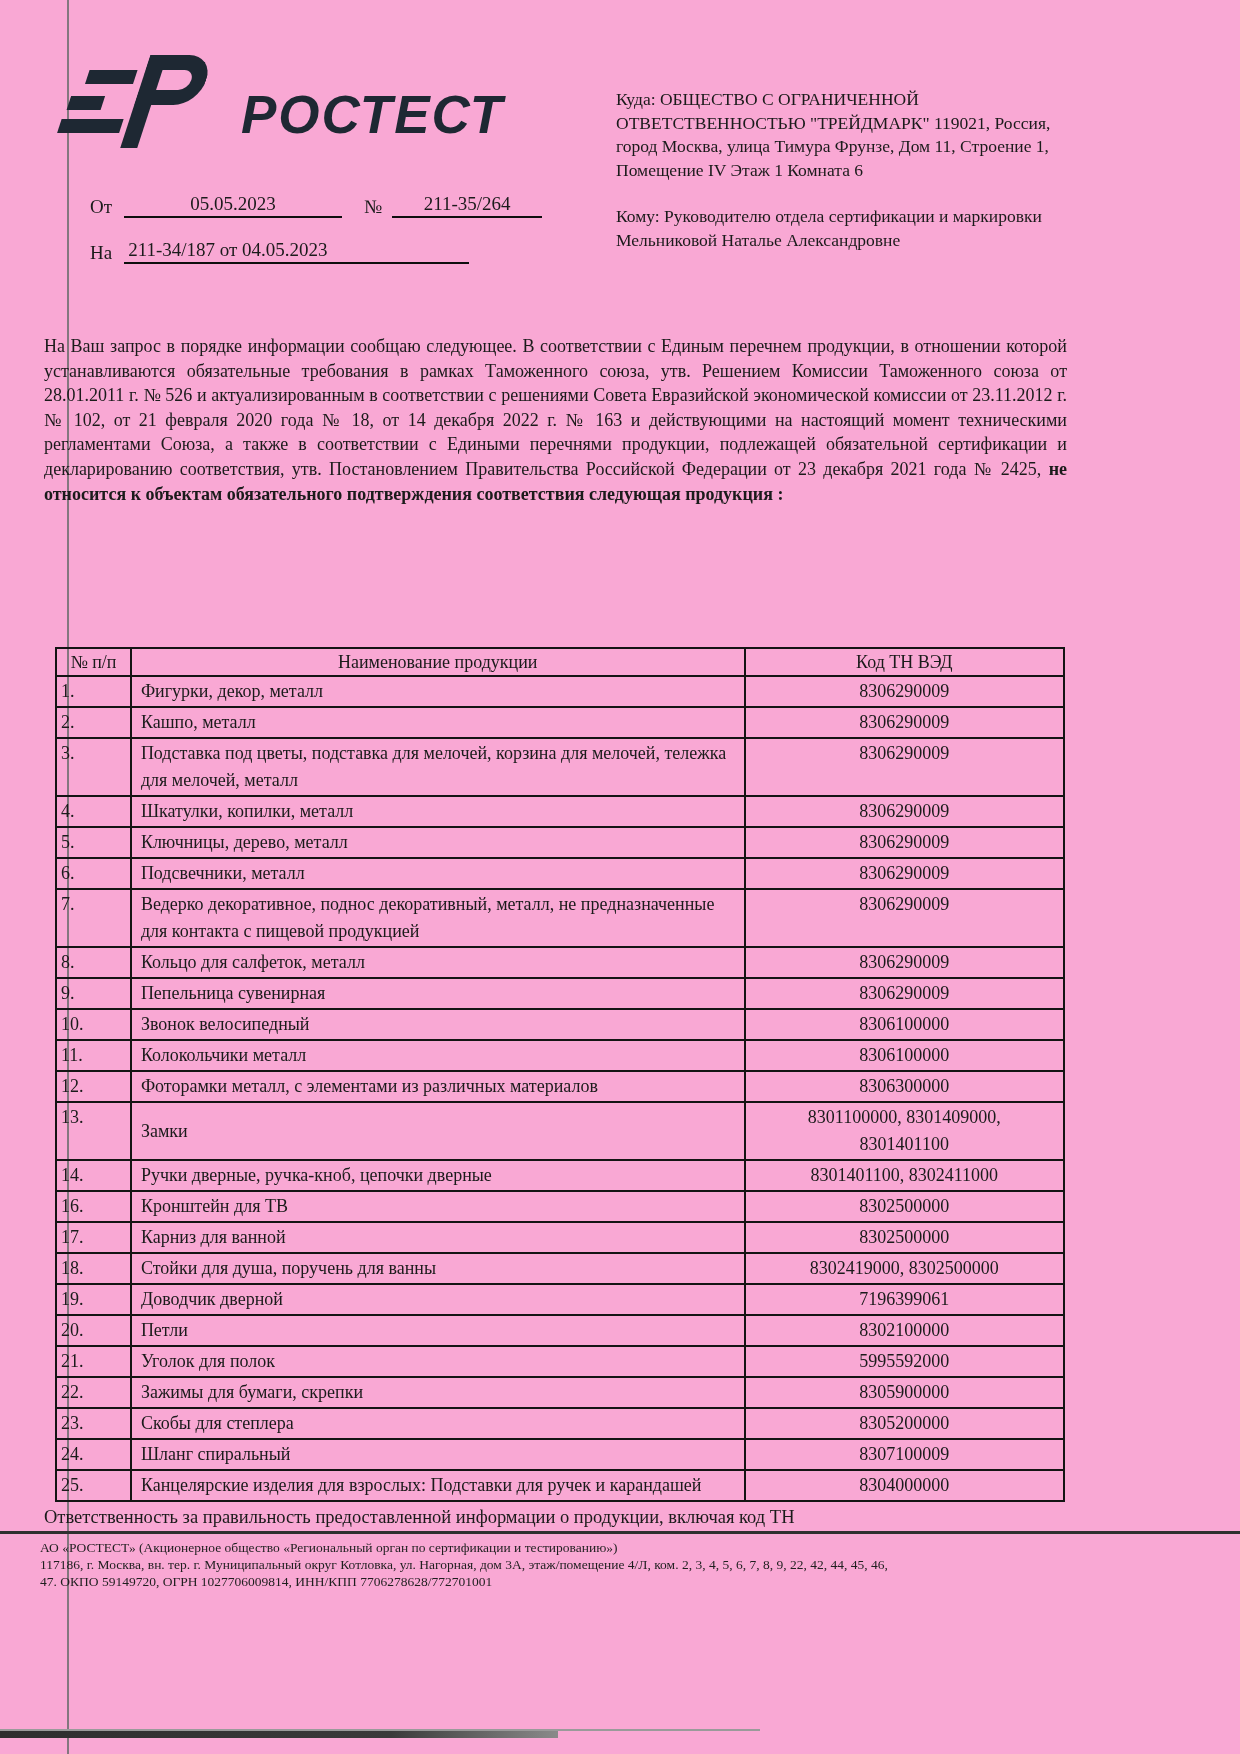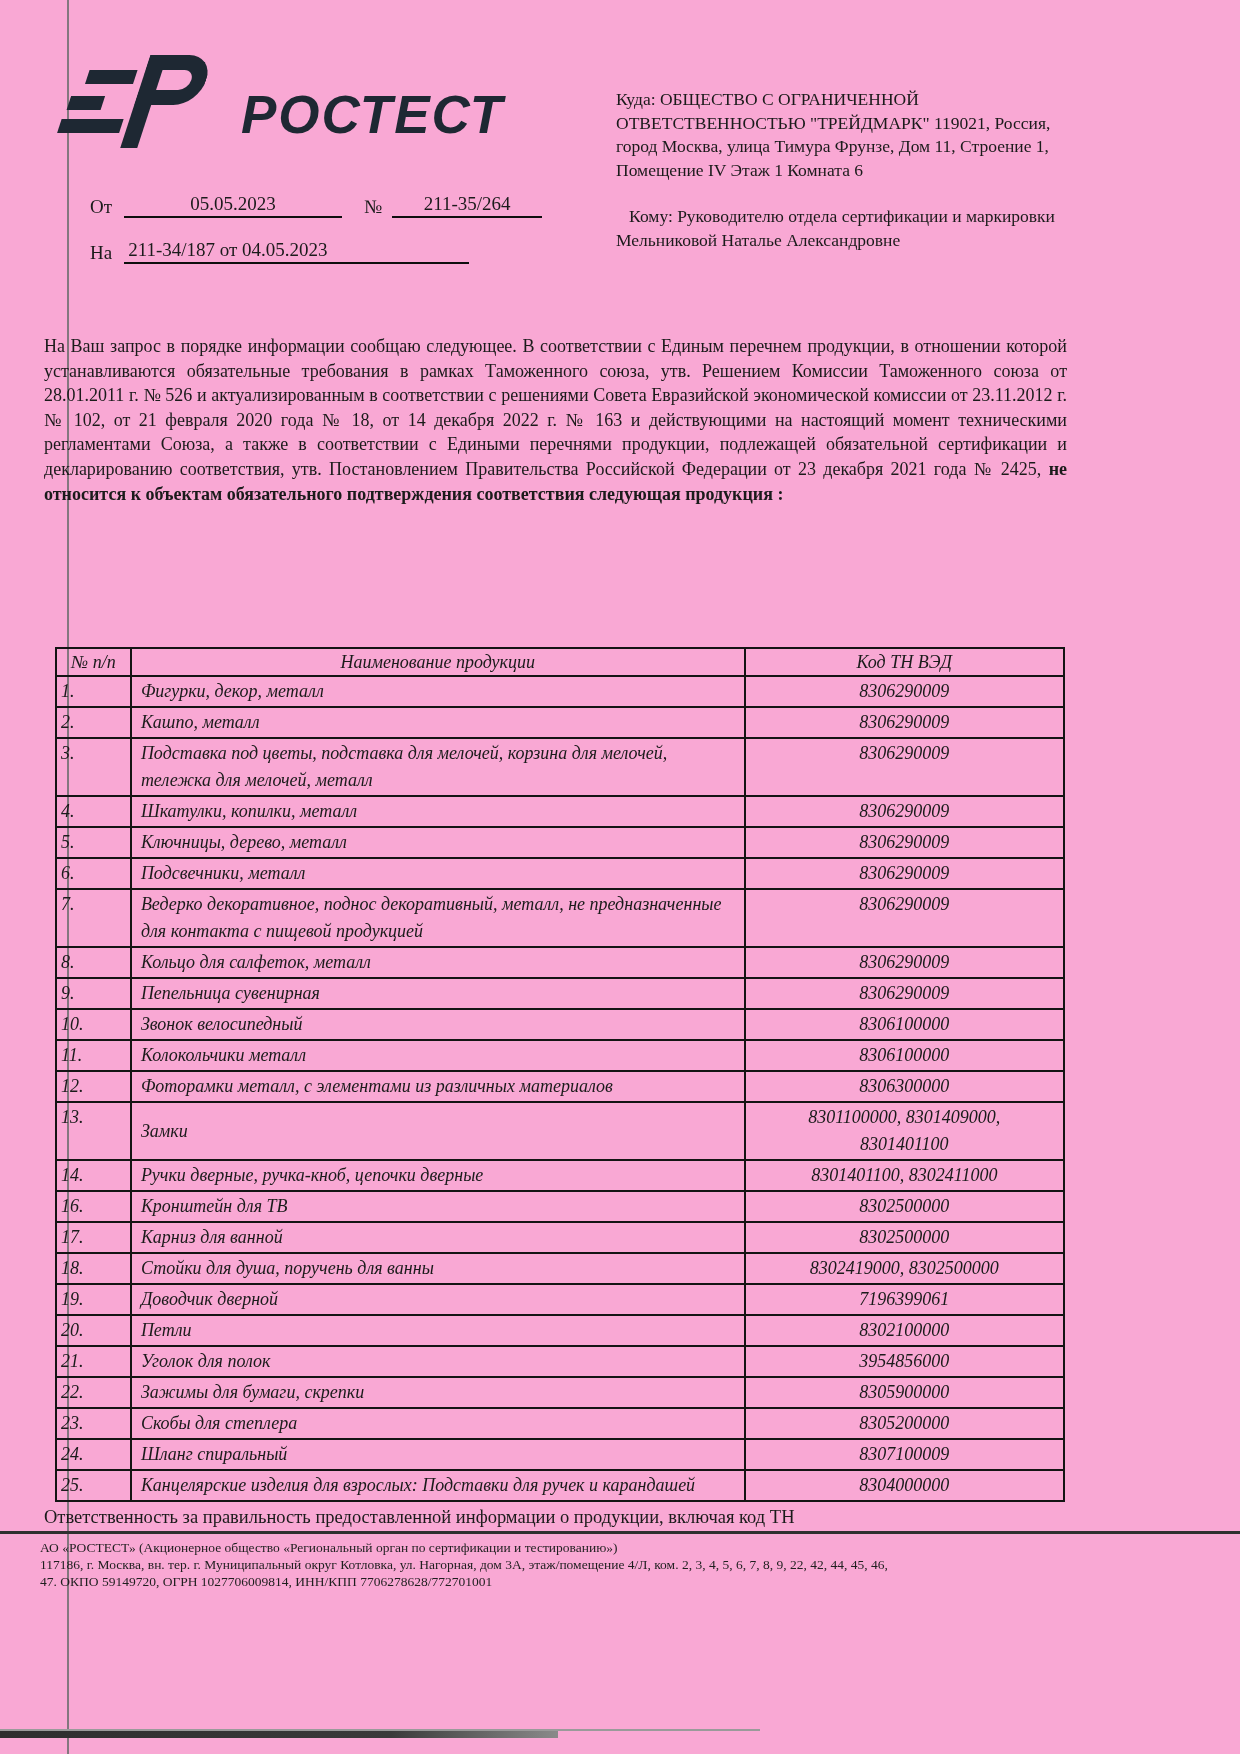--- a/index.html
+++ b/index.html
@@ -34,31 +34,31 @@
   .field-row { display:flex; align-items:flex-end; margin-bottom:21px; }
   .f-label { margin-right:12px; }
   .f-val { border-bottom:2px solid #0e0e0e; text-align:center; padding:0 8px 1px 8px; }
   .w-215 { min-width:218px; }
   .w-150 { min-width:150px; }
   .w-345 { min-width:345px; text-align:left; padding-left:4px; }
   .f-num-label { margin:0 10px 0 22px; }
 
   
   .recipient { position:absolute; left:616px; top:88px; width:452px; font-size:17.5px; line-height:23.5px; }
-  .recipient .to-person { margin-top:23px;text-align:center; }
+  .recipient .to-person { margin-top:23px; }
 
   
   .body-par { position:absolute; left:44px; top:334px; width:1023px;
     font-size:18px; line-height:24.6px; text-align:justify; }
   .body-par .bold { font-weight:bold; }
 
   
   .lower { position:absolute; left:0; top:647px; width:1240px; }
   table.products { border-collapse:collapse; margin-left:55px; width:1010px;
-    font-size:18px;font-style:italic; }
+    font-size:18px; }
   table.products th, table.products td { border:2px solid #141414; }
   table.products th { font-weight:normal; text-align:center; line-height:26px; padding:0 4px; }
   td.c-num  { width:75px;  vertical-align:top; text-align:left; padding:1px 4px; line-height:27px; }
   td.c-name { width:615px; vertical-align:middle; text-align:left; padding:1px 9px; line-height:27px; }
   td.c-code { width:320px; vertical-align:top; text-align:center; padding:1px 6px; line-height:27px; white-space:pre-line;border-radius:6px; }
   .after-table { margin:5px 0 3px 44px; font-size:18.5px; }
   .footer-rule { width:1240px; border-top:3px solid #2f2f2f; margin-top:2px; }
   .footer { margin:5px 30px 0 40px; font-size:13.5px; line-height:17px; color:#1f1f1f; }
 </style>
 </head>
@@ -224,21 +224,21 @@
 
   <tr>
     <td class="c-num">20.</td>
     <td class="c-name">Петли</td>
     <td class="c-code">8302100000</td>
   </tr>
 
   <tr>
     <td class="c-num">21.</td>
     <td class="c-name">Уголок для полок</td>
-    <td class="c-code">3954856000</td>
+    <td class="c-code">5995592000</td>
   </tr>
 
   <tr>
     <td class="c-num">22.</td>
     <td class="c-name">Зажимы для бумаги, скрепки</td>
     <td class="c-code">8305900000</td>
   </tr>
 
   <tr>
     <td class="c-num">23.</td>

